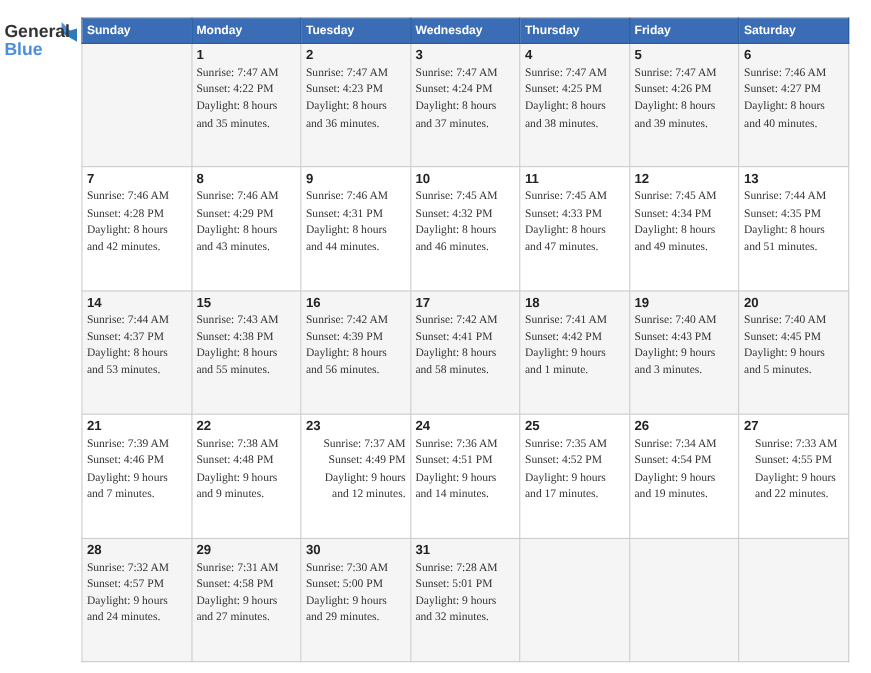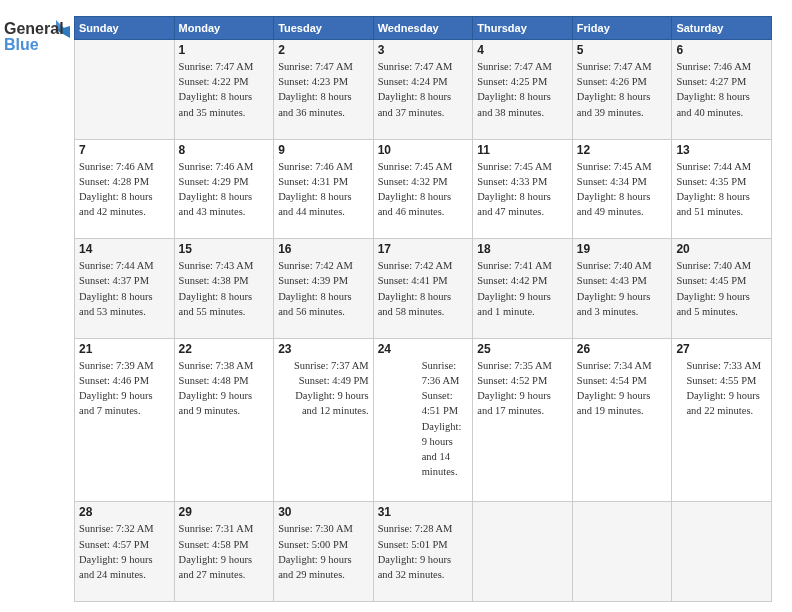--- a/index.html
+++ b/index.html
@@ -270,21 +270,21 @@
           </td>
           <td>
             <div class="day-number">23</div>
             <div class="day-info" style="white-space: pre-line; text-align: right;">Sunrise: 7:37 AM
 Sunset: 4:49 PM
 Daylight: 9 hours
 and 12 minutes.</div>
           </td>
           <td>
             <div class="day-number">24</div>
-            <div class="day-info" style="white-space: pre-line; margin-left: 44px;">Sunrise: 7:36 AM
+            <div class="day-info" style="white-space: pre-line;">Sunrise: 7:36 AM
 Sunset: 4:51 PM
 Daylight: 9 hours
 and 14 minutes.</div>
           </td>
           <td>
             <div class="day-number">25</div>
             <div class="day-info" style="white-space: pre-line;">Sunrise: 7:35 AM
 Sunset: 4:52 PM
 Daylight: 9 hours
 and 17 minutes.</div>

